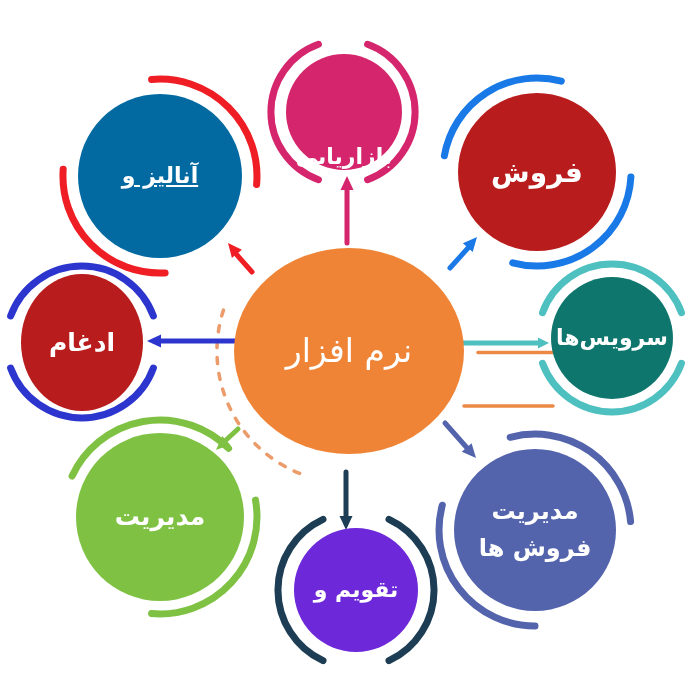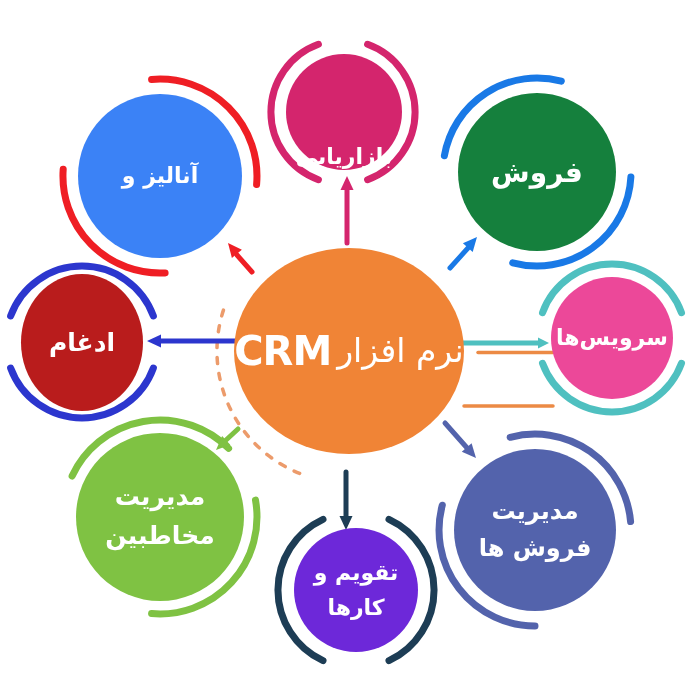--- a/index.html
+++ b/index.html
@@ -93,52 +93,49 @@
     </g>
     <g>
       <line class="conn" stroke="#EF1E24" x1="252" y1="272" x2="237" y2="255"></line>
       <polygon fill="#EF1E24" points="228,243 241.9,249.7 231.9,257.9"></polygon>
     </g>
   </svg>
 
   <div class="node n-center" style="background-color: rgb(240, 132, 54);">
     <div class="row">
       <span class="fa">نرم افزار</span>
-      <span class="en">CRM</span>
     </div>
   </div>
 
   <div class="node n-marketing" dir="rtl" style="background-color: rgb(212, 37, 109); justify-content: flex-end;">
     <span class="ln">بازاریابی</span>
   </div>
 
-  <div class="node n-sales" dir="rtl" style="background-color: #15803d;">
+  <div class="node n-sales" dir="rtl" style="background-color: #b91c1c;">
     <span class="ln">فروش</span>
   </div>
 
-  <div class="node n-services" dir="rtl" style="background-color: #ec4899;">
+  <div class="node n-services" dir="rtl" style="background-color: #0f766e;">
     <span class="ln">سرویس‌ها</span>
   </div>
 
   <div class="node n-leads" dir="rtl" style="background-color: rgb(83, 99, 172);">
     <span class="ln">مدیریت</span>
     <span class="ln">فروش ها</span>
   </div>
 
   <div class="node n-calendar" dir="rtl" style="background-color: #6d28d9;">
     <span class="ln">تقویم و</span>
-    <span class="ln">کارها</span>
   </div>
 
   <div class="node n-contacts" dir="rtl" style="background-color: rgb(127, 194, 67);">
     <span class="ln">مدیریت</span>
-    <span class="ln">مخاطبین</span>
   </div>
 
   <div class="node n-integration" dir="rtl" style="background-color: #b91c1c;">
     <span class="ln">ادغام</span>
   </div>
 
-  <div class="node n-analytics" dir="rtl" style="background-color: #3b82f6;">
+  <div class="node n-analytics" dir="rtl" style="background-color: #0369a1; text-decoration: underline;">
     <span class="ln">آنالیز و</span>
   </div>
 
 </div>
 
 </body></html>

